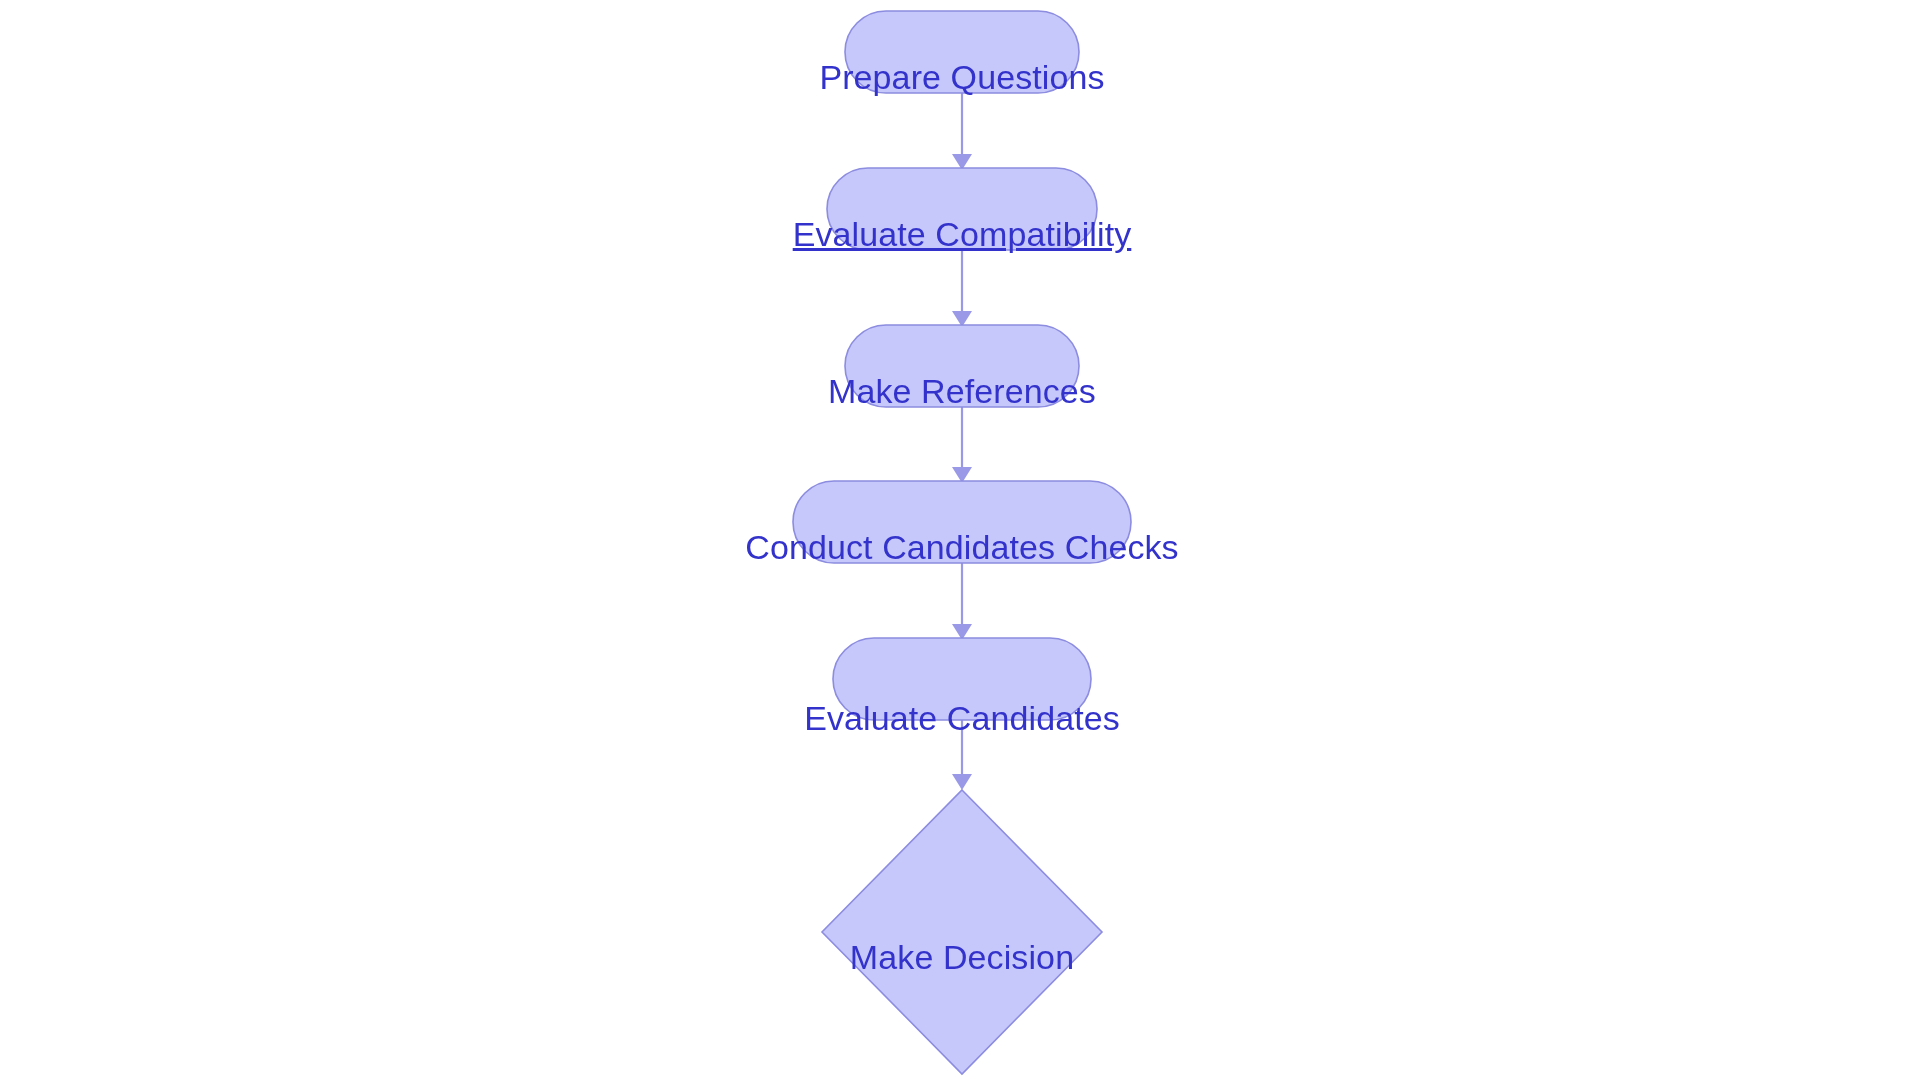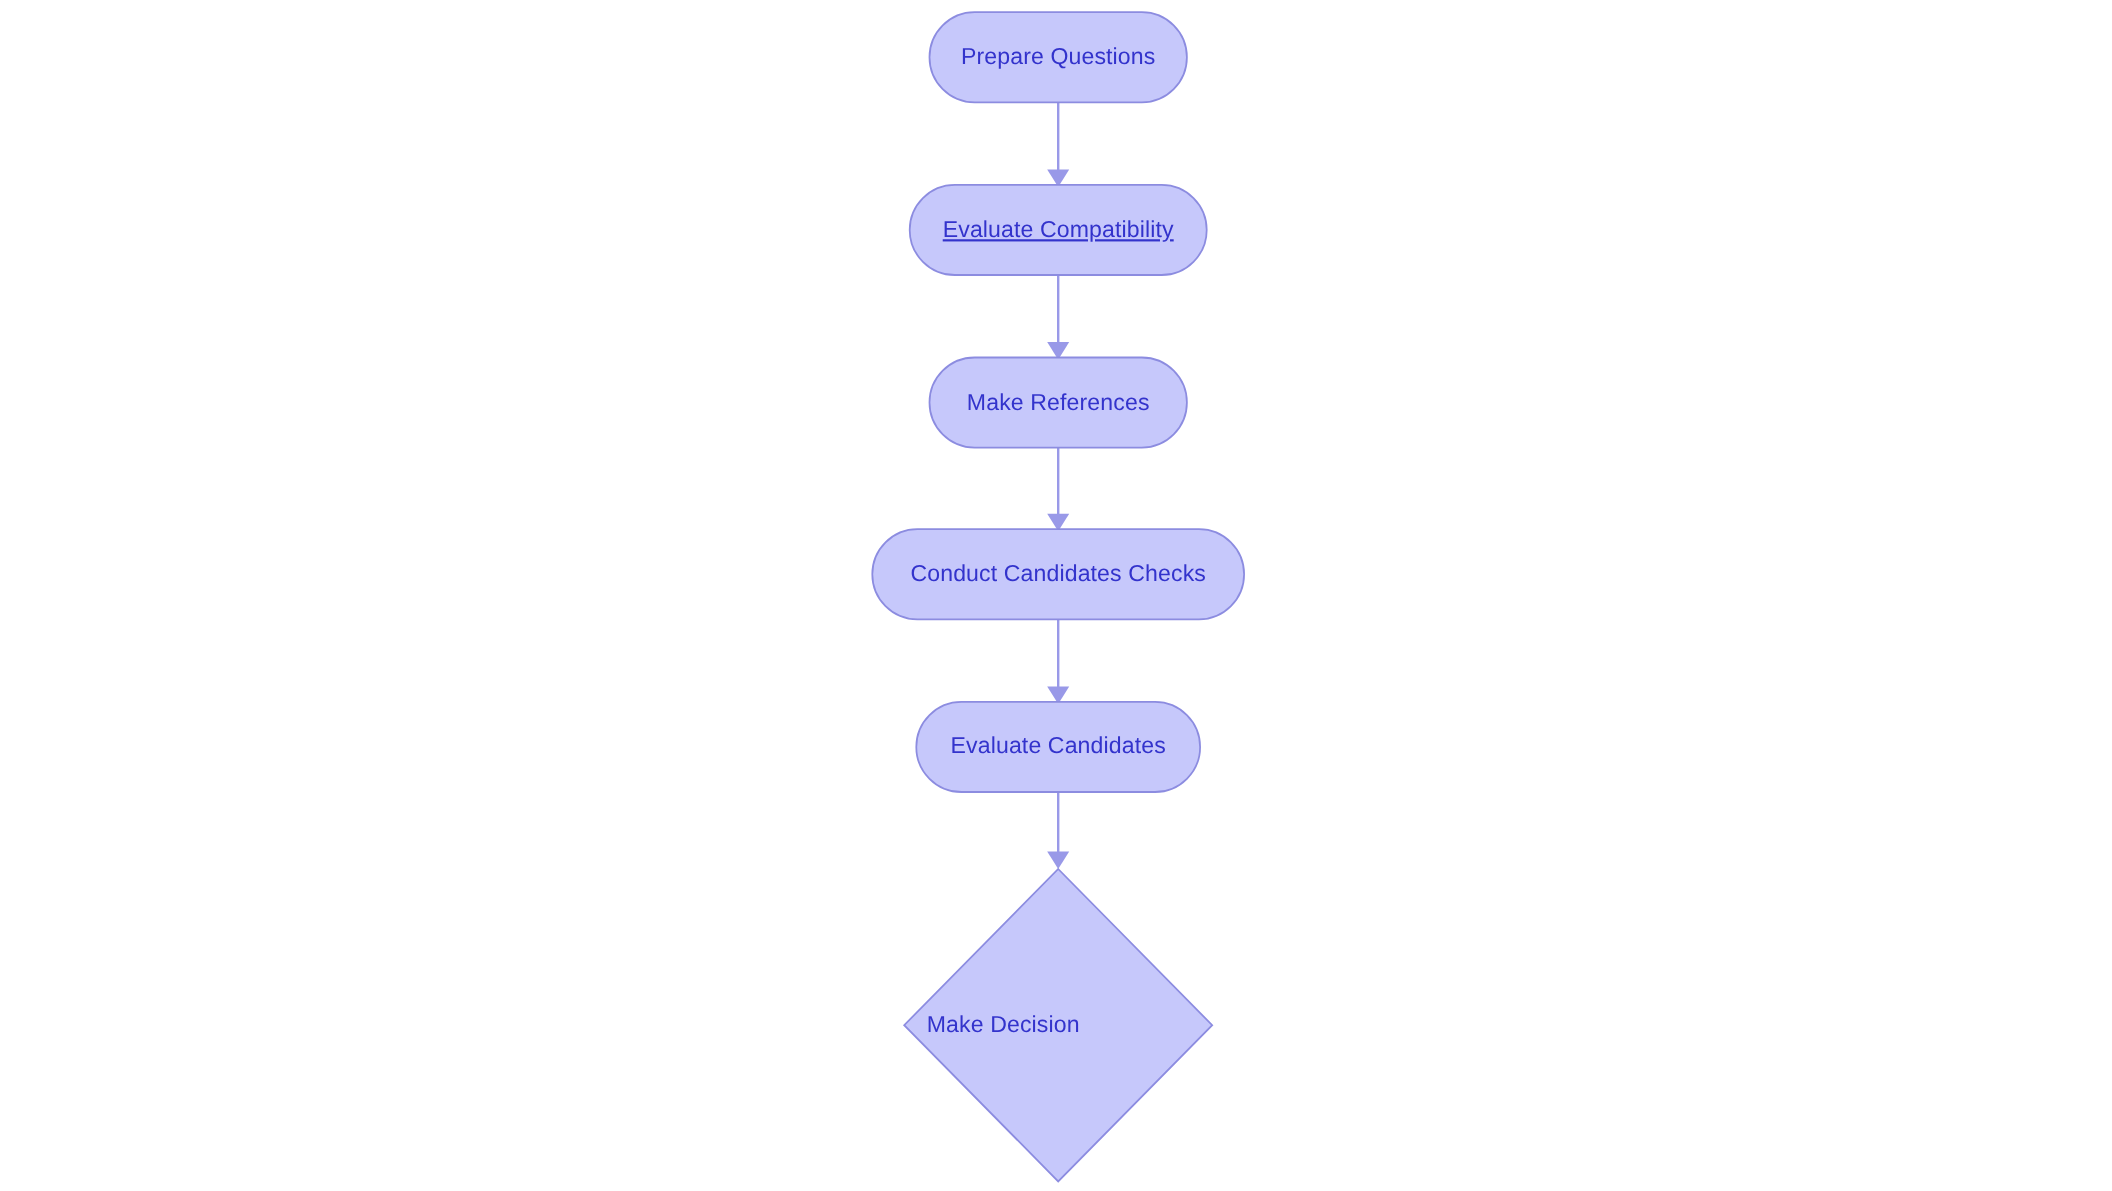--- a/index.html
+++ b/index.html
@@ -47,24 +47,25 @@
     fill: #9999e8;
   }
 
   
   .node-label {
     position: absolute;
     transform: translate(-50%, -50%);
     white-space: nowrap;
     color: #3333cc;
     font-family: "Liberation Sans", sans-serif;
-    font-size: 21px;
+    font-size: 34px;
     font-weight: 400;
     letter-spacing: 0.1px;
     line-height: 1;
+    margin-top: 25px;
     -webkit-font-smoothing: antialiased;
   }
 </style>
 </head>
 <body>
 
 <div id="flow-canvas">
 
   <svg id="flow-svg" viewBox="0 0 1920 1083" xmlns="http://www.w3.org/2000/svg">
 
@@ -107,17 +108,17 @@
   </svg>
 
   <div class="node-label" style="left:962px; top:52px;">Prepare Questions</div>
 
   <div class="node-label" style="left:962px; top:209px;text-decoration:underline;">Evaluate Compatibility</div>
 
   <div class="node-label" style="left:962px; top:366px;">Make References</div>
 
   <div class="node-label" style="left:962px; top:522px;">Conduct Candidates Checks</div>
 
-  <div class="node-label" style="left:962px; top:678px;">Evaluate Candidates</div>
+  <div class="node-label" style="left:962px; top:693px;">Evaluate Candidates</div>
 
-  <div class="node-label" style="left:912px; top:932px;">Make Decision</div>
+  <div class="node-label" style="left:962px; top:932px;">Make Decision</div>
 
 </div>
 
 </body></html>

